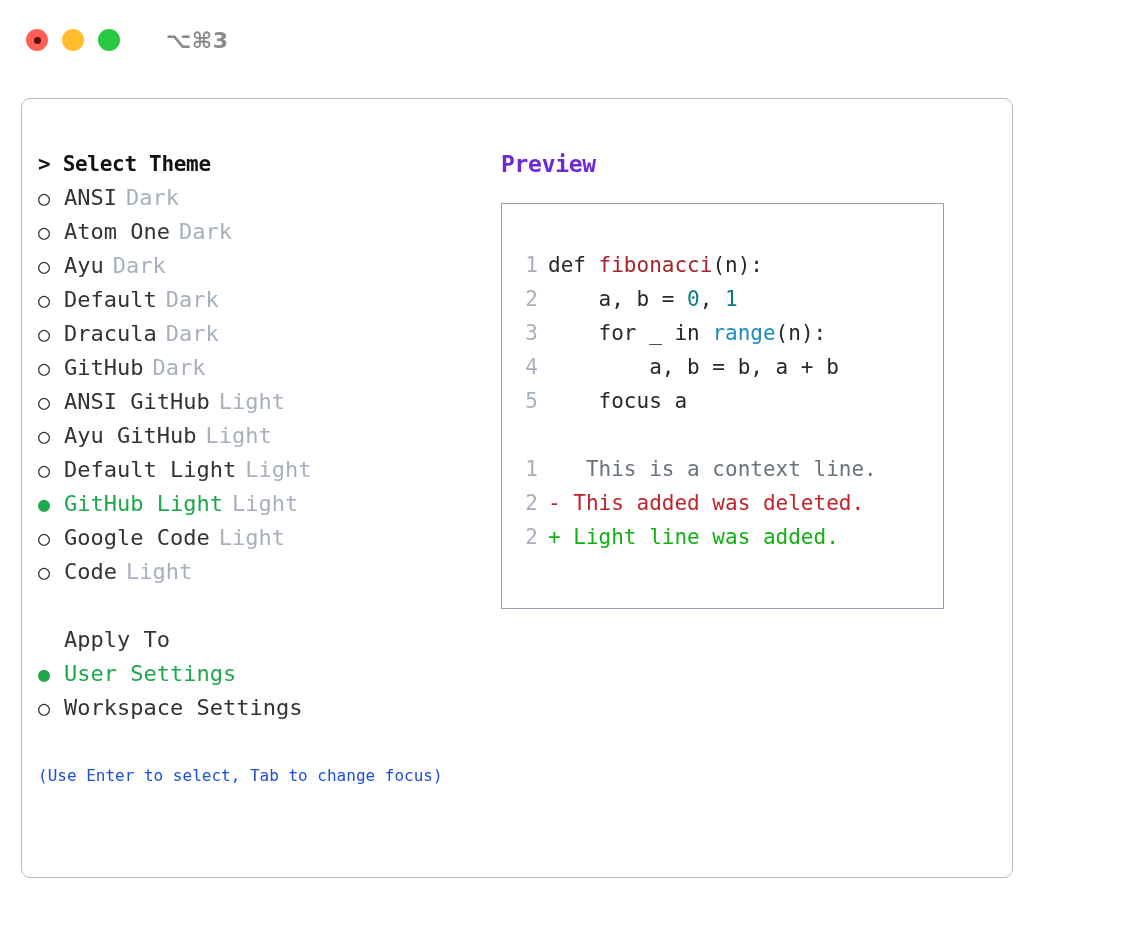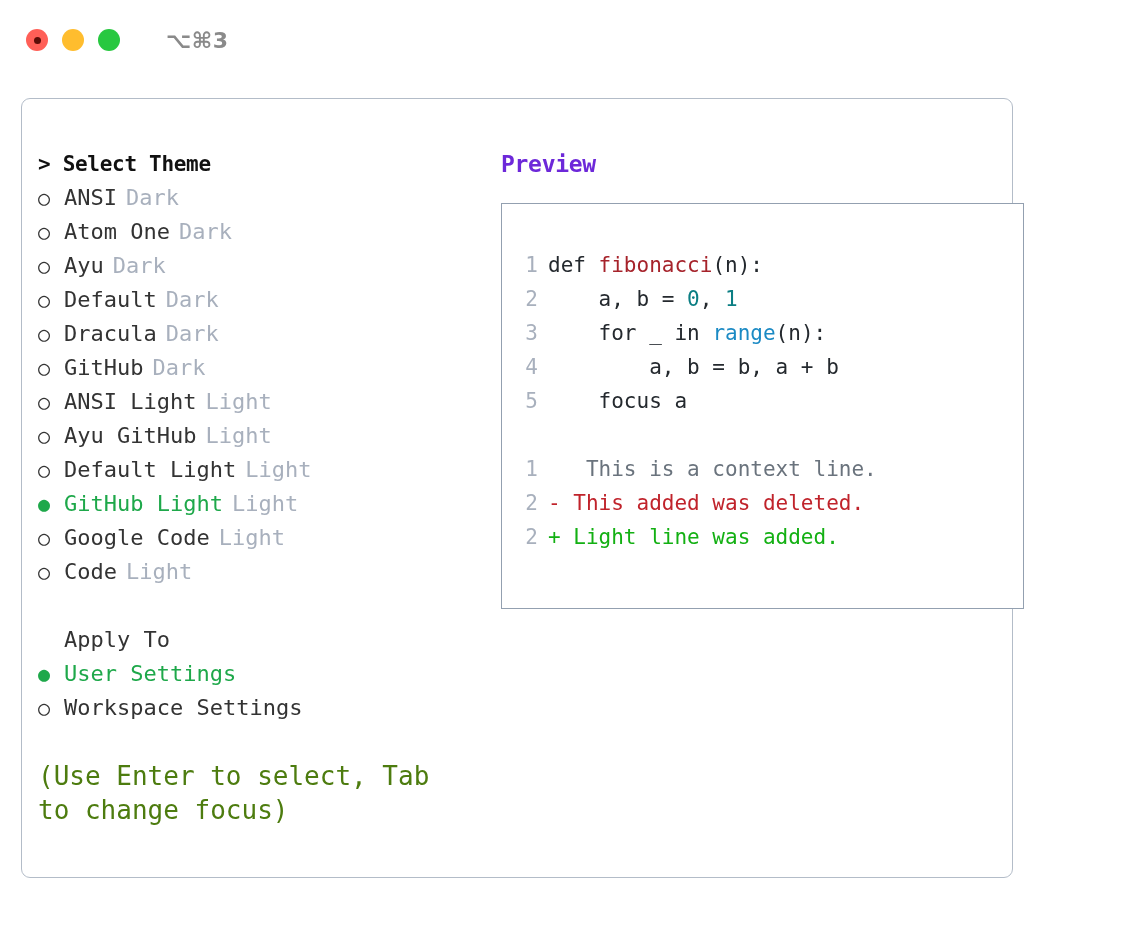--- a/index.html
+++ b/index.html
@@ -136,43 +136,43 @@
   .section-title {
     font-size: 22px;
     line-height: 34px;
     color: #333333;
     padding-left: 26px;
     white-space: pre;
   }
 
   .hint {
     margin-top: 34px;
-    font-size: 26px;
-    line-height: 34px;
-    color: #4d7c0f;
+    font-size: 16px;
+    line-height: 34px;
+    color: #1d4ed8;
     width: 410px;
   }
 
   
   .right-col {
     position: absolute;
     left: 479px;
     top: 48px;
     width: 500px;
   }
   .preview-title {
     font-size: 23px;
     font-weight: bold;
     color: #6d28d9;
     line-height: 34px;
     letter-spacing: -0.3px;
   }
   .preview-box {
     margin-top: 22px;
-    width: 523px;
+    width: 443px;
     height: 406px;
     border: 1.5px solid #93a0b0;
     box-sizing: border-box;
     background: #ffffff;
     padding: 44px 17px 0 14px;
   }
 
   .code-line {
     font-size: 21px;
     line-height: 34px;
@@ -218,21 +218,21 @@
 
         <div class="header-row"><span>&gt;</span> <span>Select Theme</span></div>
 
         <div id="theme-list">
             <div class="opt-row"><span class="bullet">○</span><span class="opt-label">ANSI</span><span class="opt-tag">Dark</span></div>
             <div class="opt-row"><span class="bullet">○</span><span class="opt-label">Atom One</span><span class="opt-tag">Dark</span></div>
             <div class="opt-row"><span class="bullet">○</span><span class="opt-label">Ayu</span><span class="opt-tag">Dark</span></div>
             <div class="opt-row"><span class="bullet">○</span><span class="opt-label">Default</span><span class="opt-tag">Dark</span></div>
             <div class="opt-row"><span class="bullet">○</span><span class="opt-label">Dracula</span><span class="opt-tag">Dark</span></div>
             <div class="opt-row"><span class="bullet">○</span><span class="opt-label">GitHub</span><span class="opt-tag">Dark</span></div>
-            <div class="opt-row"><span class="bullet">○</span><span class="opt-label">ANSI Light</span><span class="opt-tag">Light</span></div>
+            <div class="opt-row"><span class="bullet">○</span><span class="opt-label">ANSI GitHub</span><span class="opt-tag">Light</span></div>
             <div class="opt-row"><span class="bullet">○</span><span class="opt-label">Ayu GitHub</span><span class="opt-tag">Light</span></div>
             <div class="opt-row"><span class="bullet">○</span><span class="opt-label">Default Light</span><span class="opt-tag">Light</span></div>
             <div class="opt-row"><span class="bullet sel">●</span><span class="opt-label sel">GitHub Light</span><span class="opt-tag">Light</span></div>
             <div class="opt-row"><span class="bullet">○</span><span class="opt-label">Google Code</span><span class="opt-tag">Light</span></div>
             <div class="opt-row"><span class="bullet">○</span><span class="opt-label">Code</span><span class="opt-tag">Light</span></div>
           </div>
 
         <div class="section-gap"></div>
 
         <div class="section-title">Apply To</div>

